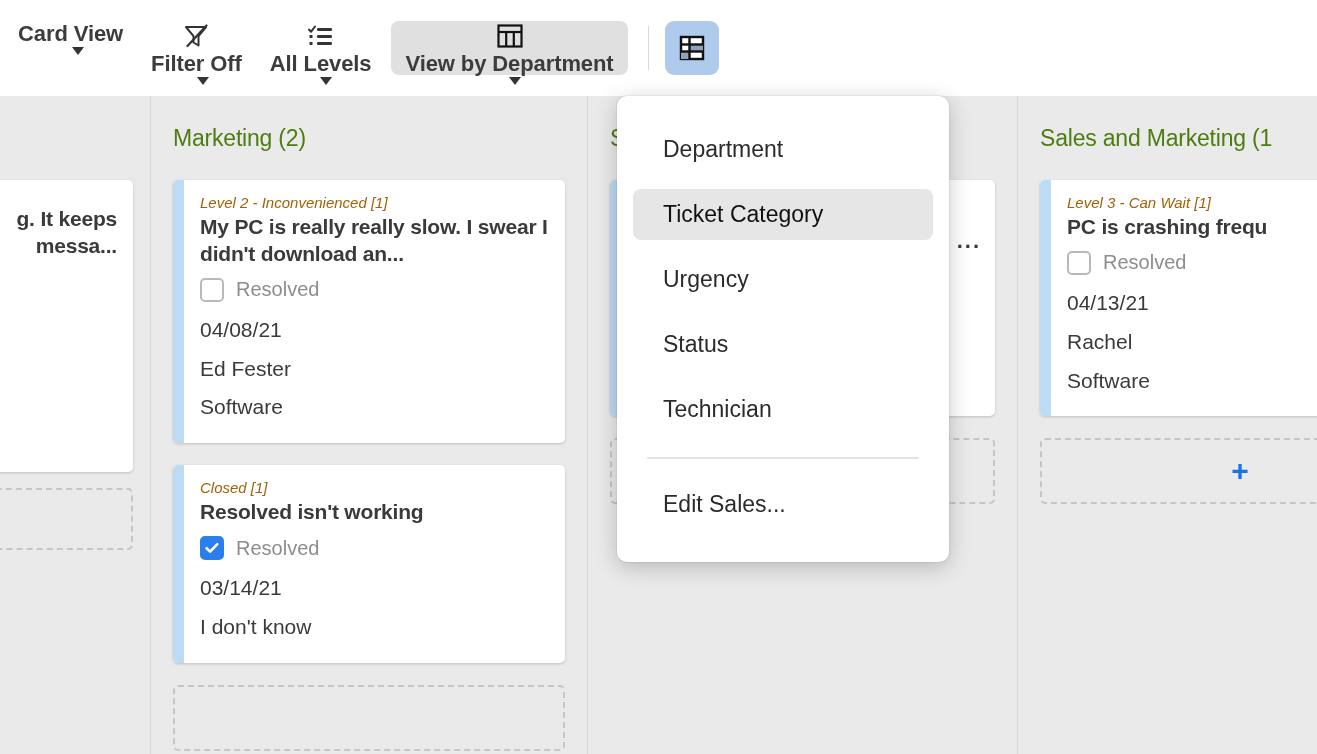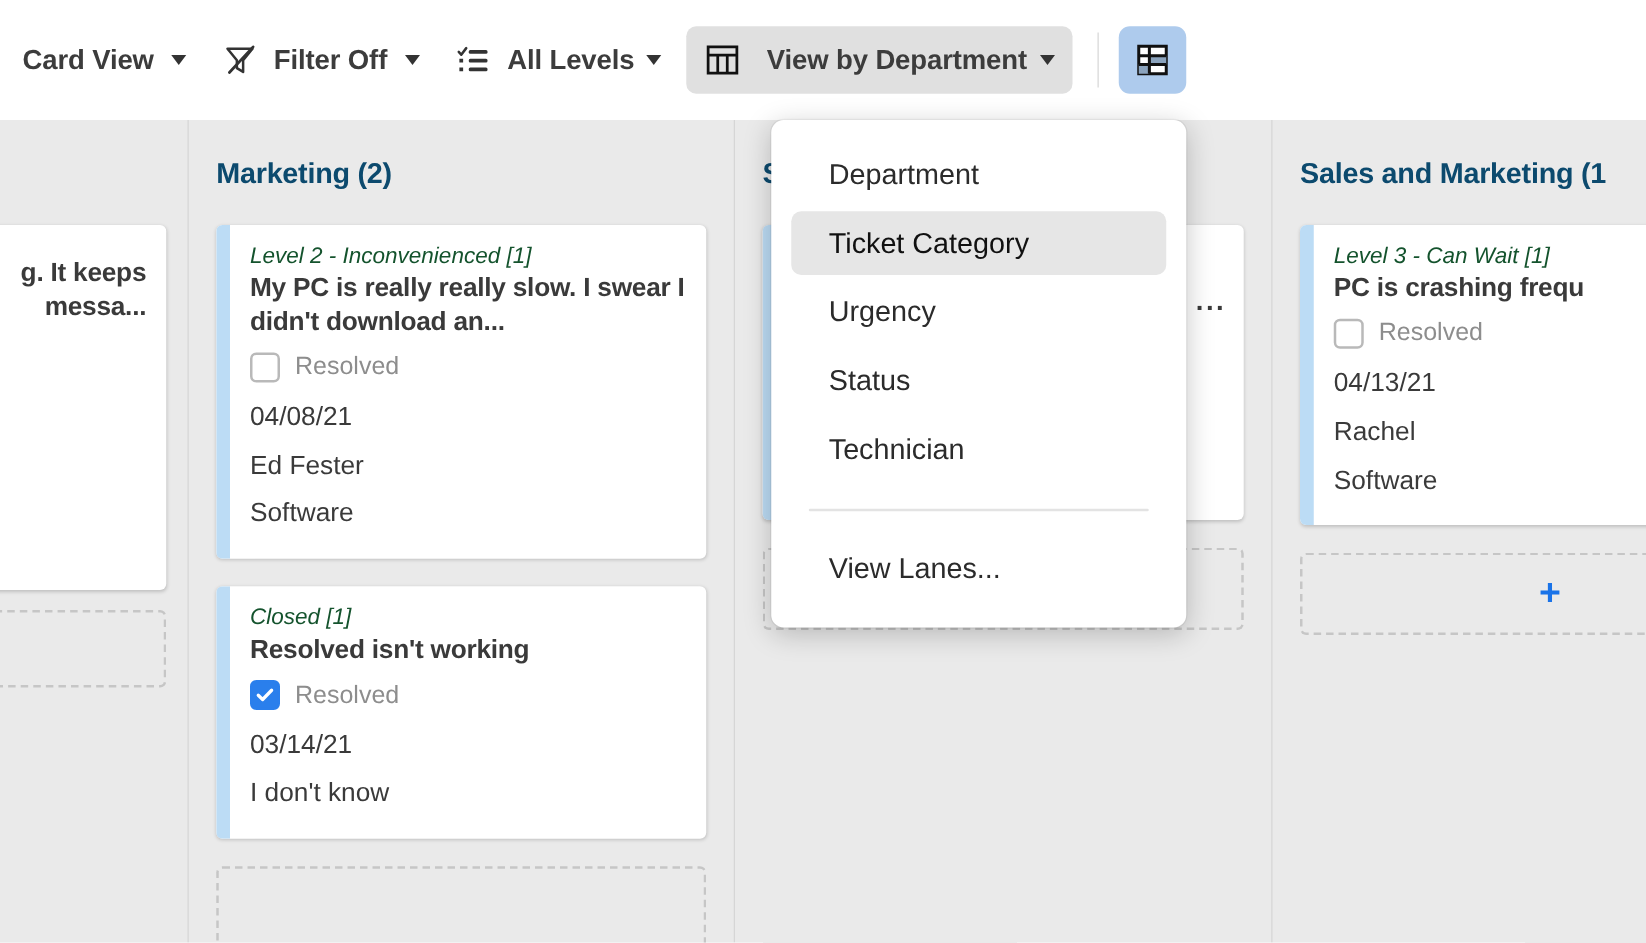--- a/index.html
+++ b/index.html
@@ -34,20 +34,21 @@
     box-sizing: border-box;
     z-index: 5;
   }
   .tb-group {
     display: flex;
     align-items: center;
     height: 54px;
     border-radius: 8px;
     padding: 0 14px;
     box-sizing: border-box;
+    flex-direction: column;
   }
   .tb-group.plain { padding: 0; }
   .tb-group.active { background: #e0e0e0; }
   .tb-label {
     font-size: 22px;
     font-weight: bold;
     color: #3c3c3c;
     white-space: nowrap;
     letter-spacing: -0.1px;
   }
@@ -107,22 +108,22 @@
   .lane-header {
     height: 84px;
     display: flex;
     align-items: center;
     padding: 0 22px;
     box-sizing: border-box;
     flex: 0 0 auto;
   }
   .lane-title {
     font-size: 23px;
-    font-weight: bold;
-    color: #0c4a6e;
+    font-weight: normal;
+    color: #4d7c0f;
     white-space: nowrap;
     letter-spacing: -0.2px;
   }
   .lane-body {
     flex: 1 1 auto;
     padding: 0 22px;
     box-sizing: border-box;
     overflow: visible;
   }
 
@@ -141,23 +142,23 @@
     flex: 0 0 11px;
     background: #bcdcf5;
   }
   .card-inner {
     flex: 1 1 auto;
     padding: 14px 16px 16px 16px;
     box-sizing: border-box;
     min-width: 0;
   }
   .card-meta {
-    font-size: 18px;
+    font-size: 15px;
     font-style: italic;
-    color: #14532d;
+    color: #a16207;
     margin-bottom: 3px;
     white-space: nowrap;
   }
   .card-title {
     font-size: 21px;
     font-weight: bold;
     color: #3a3a3a;
     line-height: 1.28;
     margin-bottom: 7px;
     letter-spacing: -0.2px;
@@ -233,21 +234,21 @@
     box-shadow: 0 5px 22px rgba(0,0,0,0.22), 0 0 0 1px rgba(0,0,0,0.05);
     padding: 14px 0 18px 0;
     box-sizing: border-box;
     z-index: 40;
   }
   .menu-item {
     height: 51px;
     display: flex;
     align-items: center;
     padding: 0 30px;
-    margin: 4px 16px;
+    margin: 14px 16px;
     border-radius: 8px;
     box-sizing: border-box;
     font-size: 23px;
     color: #2b2b2b;
     white-space: nowrap;
   }
   .menu-item.highlight {
     background: #e6e6e6;
     font-weight: normal;
     color: #111111;
@@ -450,17 +451,17 @@
       <span>Urgency</span>
     </div>
     <div class="menu-item">
       <span>Status</span>
     </div>
     <div class="menu-item">
       <span>Technician</span>
     </div>
     <div class="menu-sep"></div>
     <div class="menu-item">
-      <span>View Lanes...</span>
+      <span>Edit Sales...</span>
     </div>
   </div>
 
 </div>
 
 </body></html>

